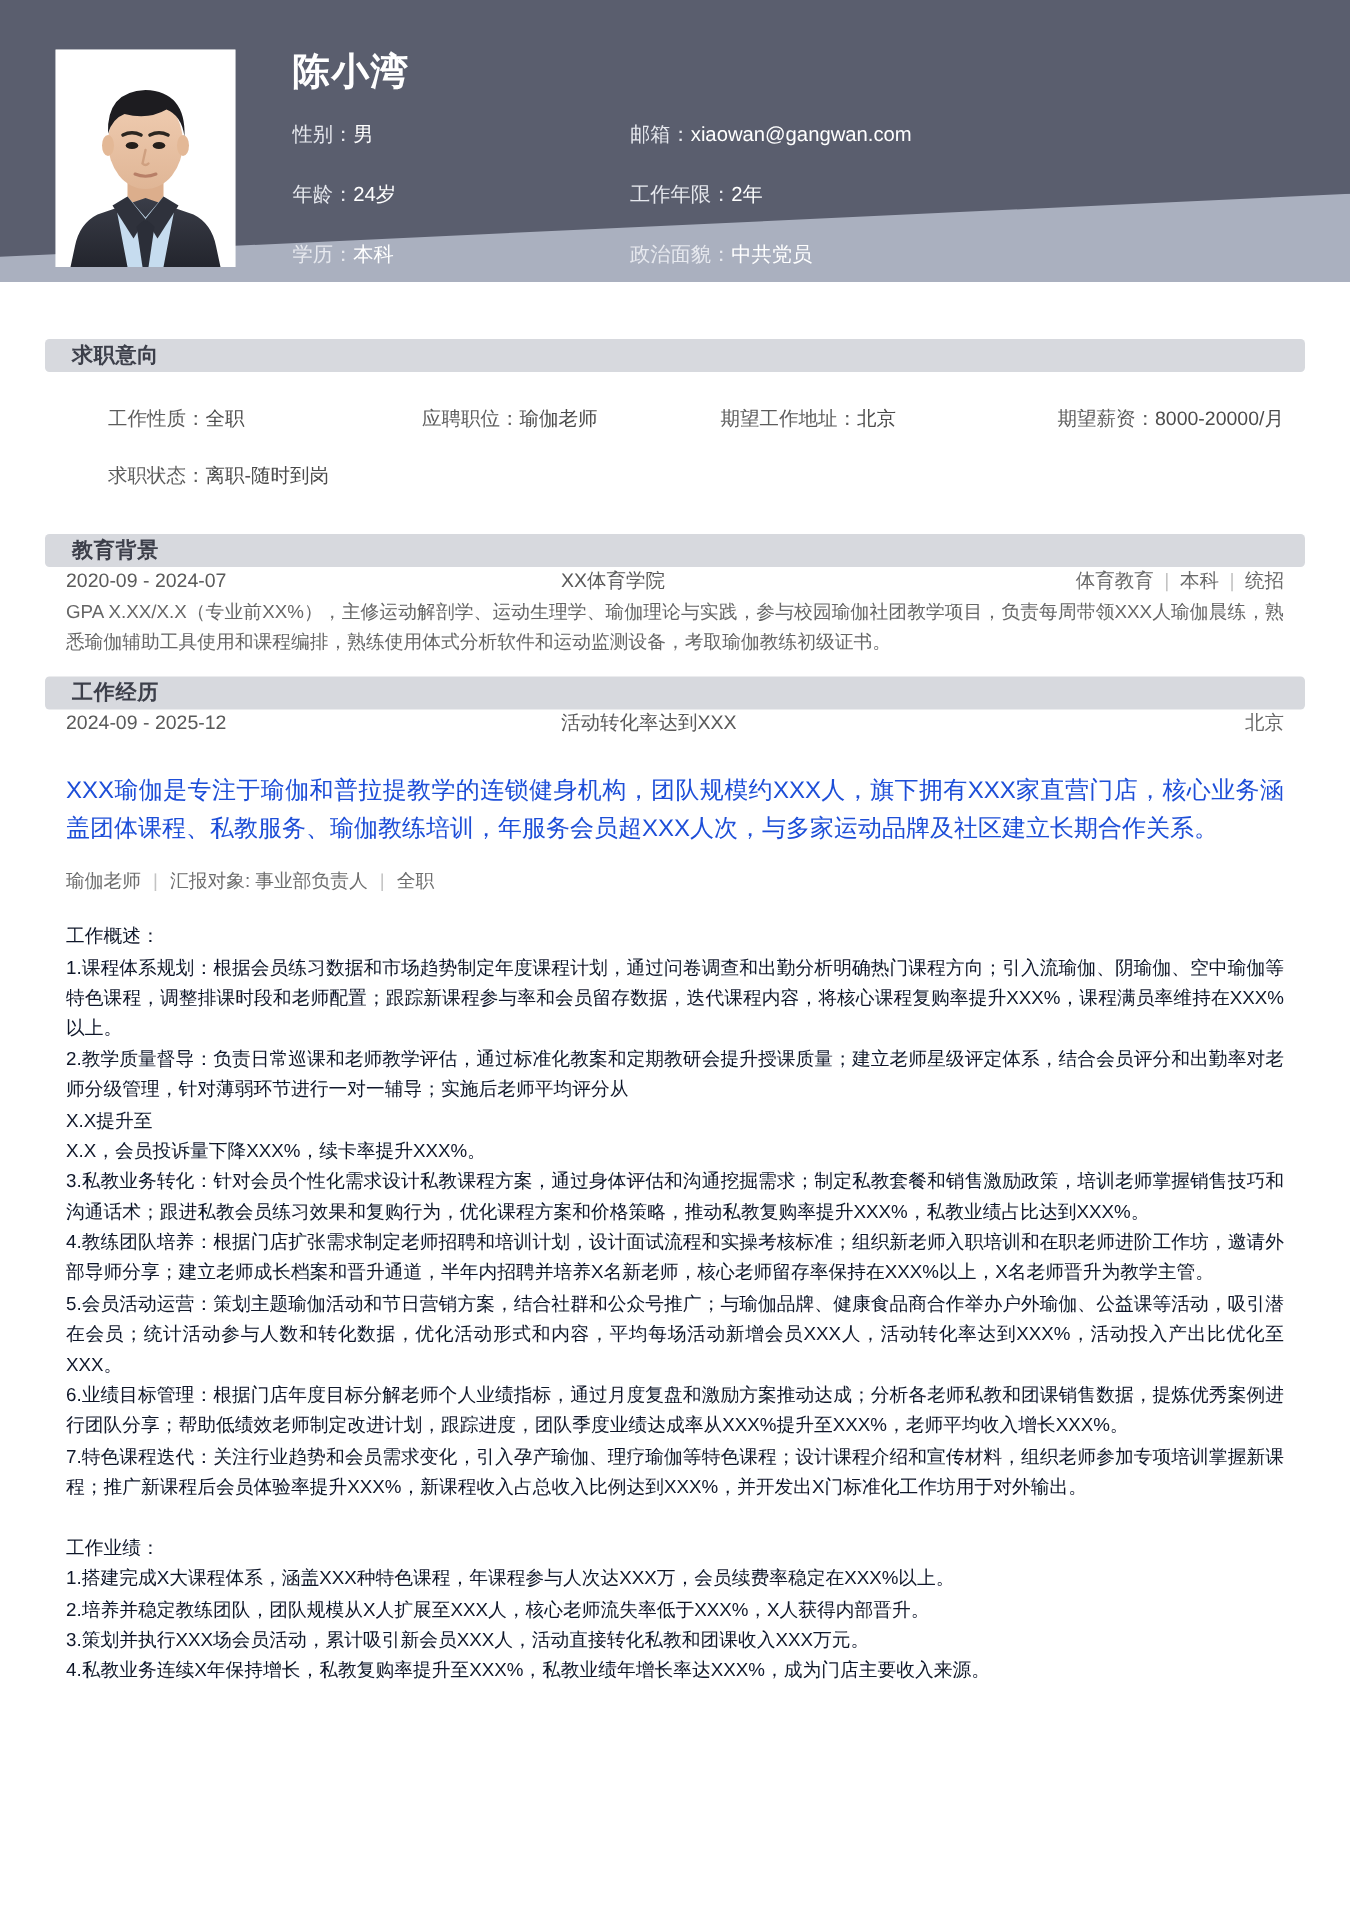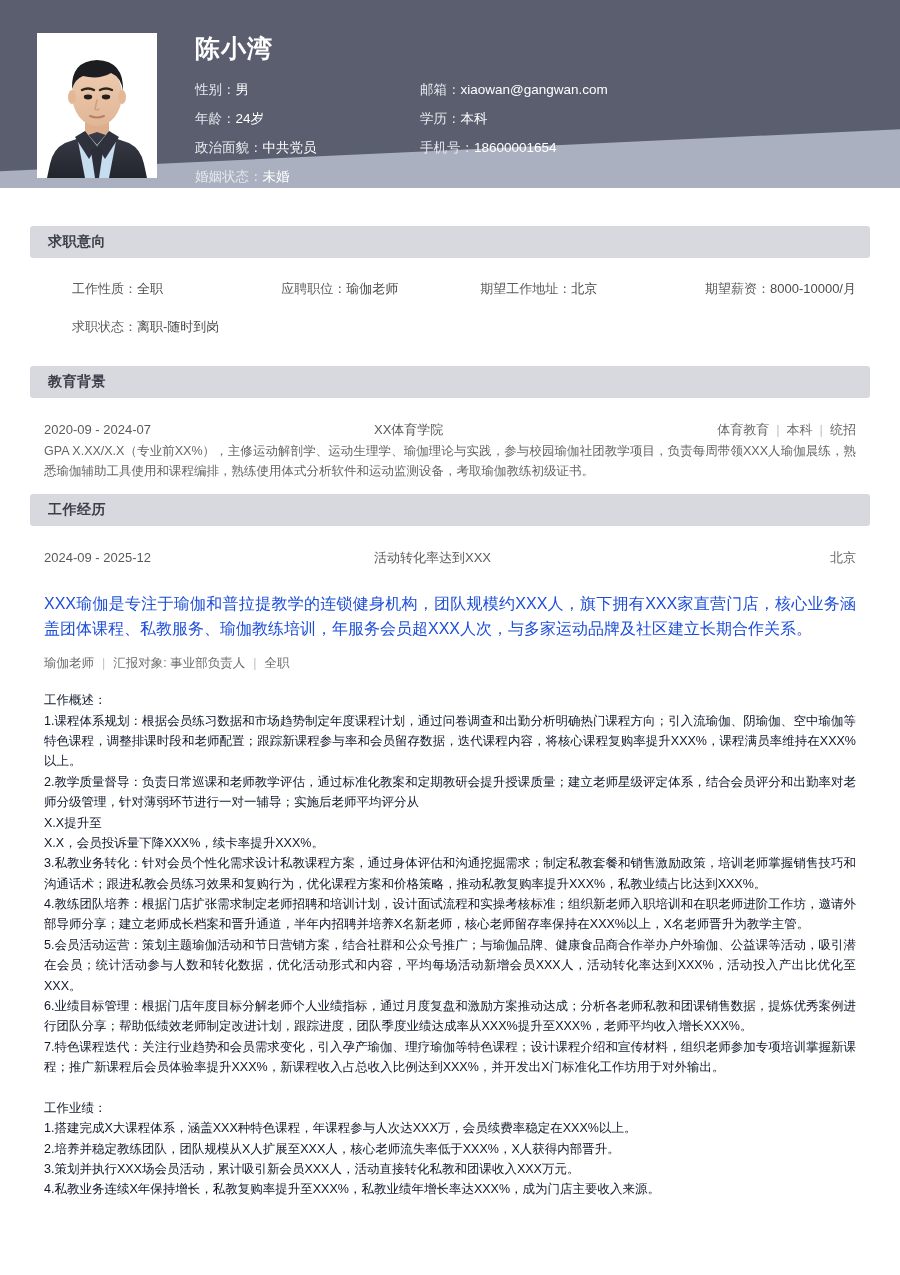--- a/index.html
+++ b/index.html
@@ -60,38 +60,38 @@
     font-size: 25px;
     font-weight: bold;
     color: #ffffff;
     letter-spacing: 1px;
     margin: 0 0 18px 0;
     line-height: 1.1;
   }
   .info-grid {
     display: grid;
     grid-template-columns: 225px 1fr;
-    row-gap: 11px;
+    row-gap: 22px;
   }
   .info-item {
     font-size: 13.5px;
     color: #f0f1f4;
     white-space: nowrap;
   }
   .info-item .lbl { color: #e6e8ee; }
   .info-item .val { color: #ffffff; }
 
   
   .content {
     padding: 0 30px;
   }
   .section-bar {
     background: #d7d9de;
     border-radius: 3px;
-    height: 32px;
+    height: 22px;
     display: flex;
     align-items: center;
     padding-left: 18px;
     margin-top: 0;
   }
   .section-bar .section-title {
     font-size: 14px;
     font-weight: bold;
     color: #3c3f4a;
     letter-spacing: 0.5px;
@@ -123,21 +123,20 @@
   .gap-b { height: 12px; }
 
   .entry {
     padding: 0 14px;
   }
   .entry-head {
     display: flex;
     align-items: baseline;
     font-size: 13px;
     color: #5a5a5a;
-    margin-top: 23px;
   }
   .entry-head .eh-left { flex: 0 0 330px; }
   .entry-head .eh-mid { flex: 1; text-align: left; }
   .entry-head .eh-right { flex: 0 0 auto; text-align: left; color: #6a6a6a; }
   .entry-head .sep { color: #c3c3c3; padding: 0 7px; }
 
   .entry-desc {
     font-size: 16px;
     line-height: 1.62;
     color: #1d4ed8;
@@ -225,20 +224,23 @@
         <div class="info-item">
           <span class="lbl">性别：</span><span class="val">男</span>
         </div>
         <div class="info-item">
           <span class="lbl">邮箱：</span><span class="val">xiaowan@gangwan.com</span>
         </div>
 
         <div class="info-item">
           <span class="lbl">年龄：</span><span class="val">24岁</span>
         </div>
+        <div class="info-item">
+          <span class="lbl">工作年限：</span><span class="val">2年</span>
+        </div>
 
         <div class="info-item">
           <span class="lbl">学历：</span><span class="val">本科</span>
         </div>
         <div class="info-item">
           <span class="lbl">政治面貌：</span><span class="val">中共党员</span>
         </div>
 
         <div class="info-item">
           <span class="lbl">手机号：</span><span class="val">18600001654</span>
@@ -265,21 +267,21 @@
       <div class="intent-cell c1">
         <span class="lbl">工作性质：</span><span class="val">全职</span>
       </div>
       <div class="intent-cell c2">
         <span class="lbl">应聘职位：</span><span class="val">瑜伽老师</span>
       </div>
       <div class="intent-cell c3">
         <span class="lbl">期望工作地址：</span><span class="val">北京</span>
       </div>
       <div class="intent-cell c4">
-        <span class="lbl">期望薪资：</span><span class="val">8000-10000/月</span>
+        <span class="lbl">期望薪资：</span><span class="val">8000-20000/月</span>
       </div>
     </div>
     <div class="intent-row">
       <div class="intent-cell c1">
         <span class="lbl">求职状态：</span><span class="val">离职-随时到岗</span>
       </div>
     </div>
   </div>
 
   <div class="gap-a"></div>

